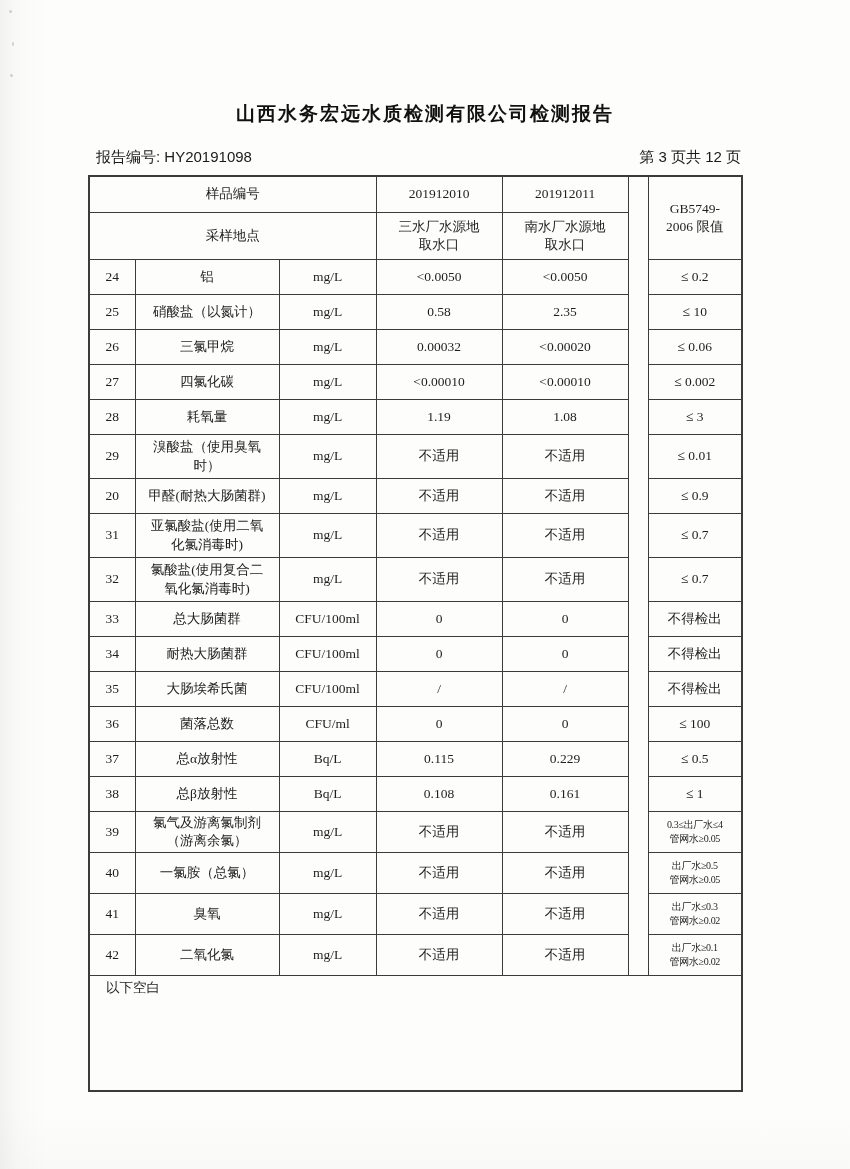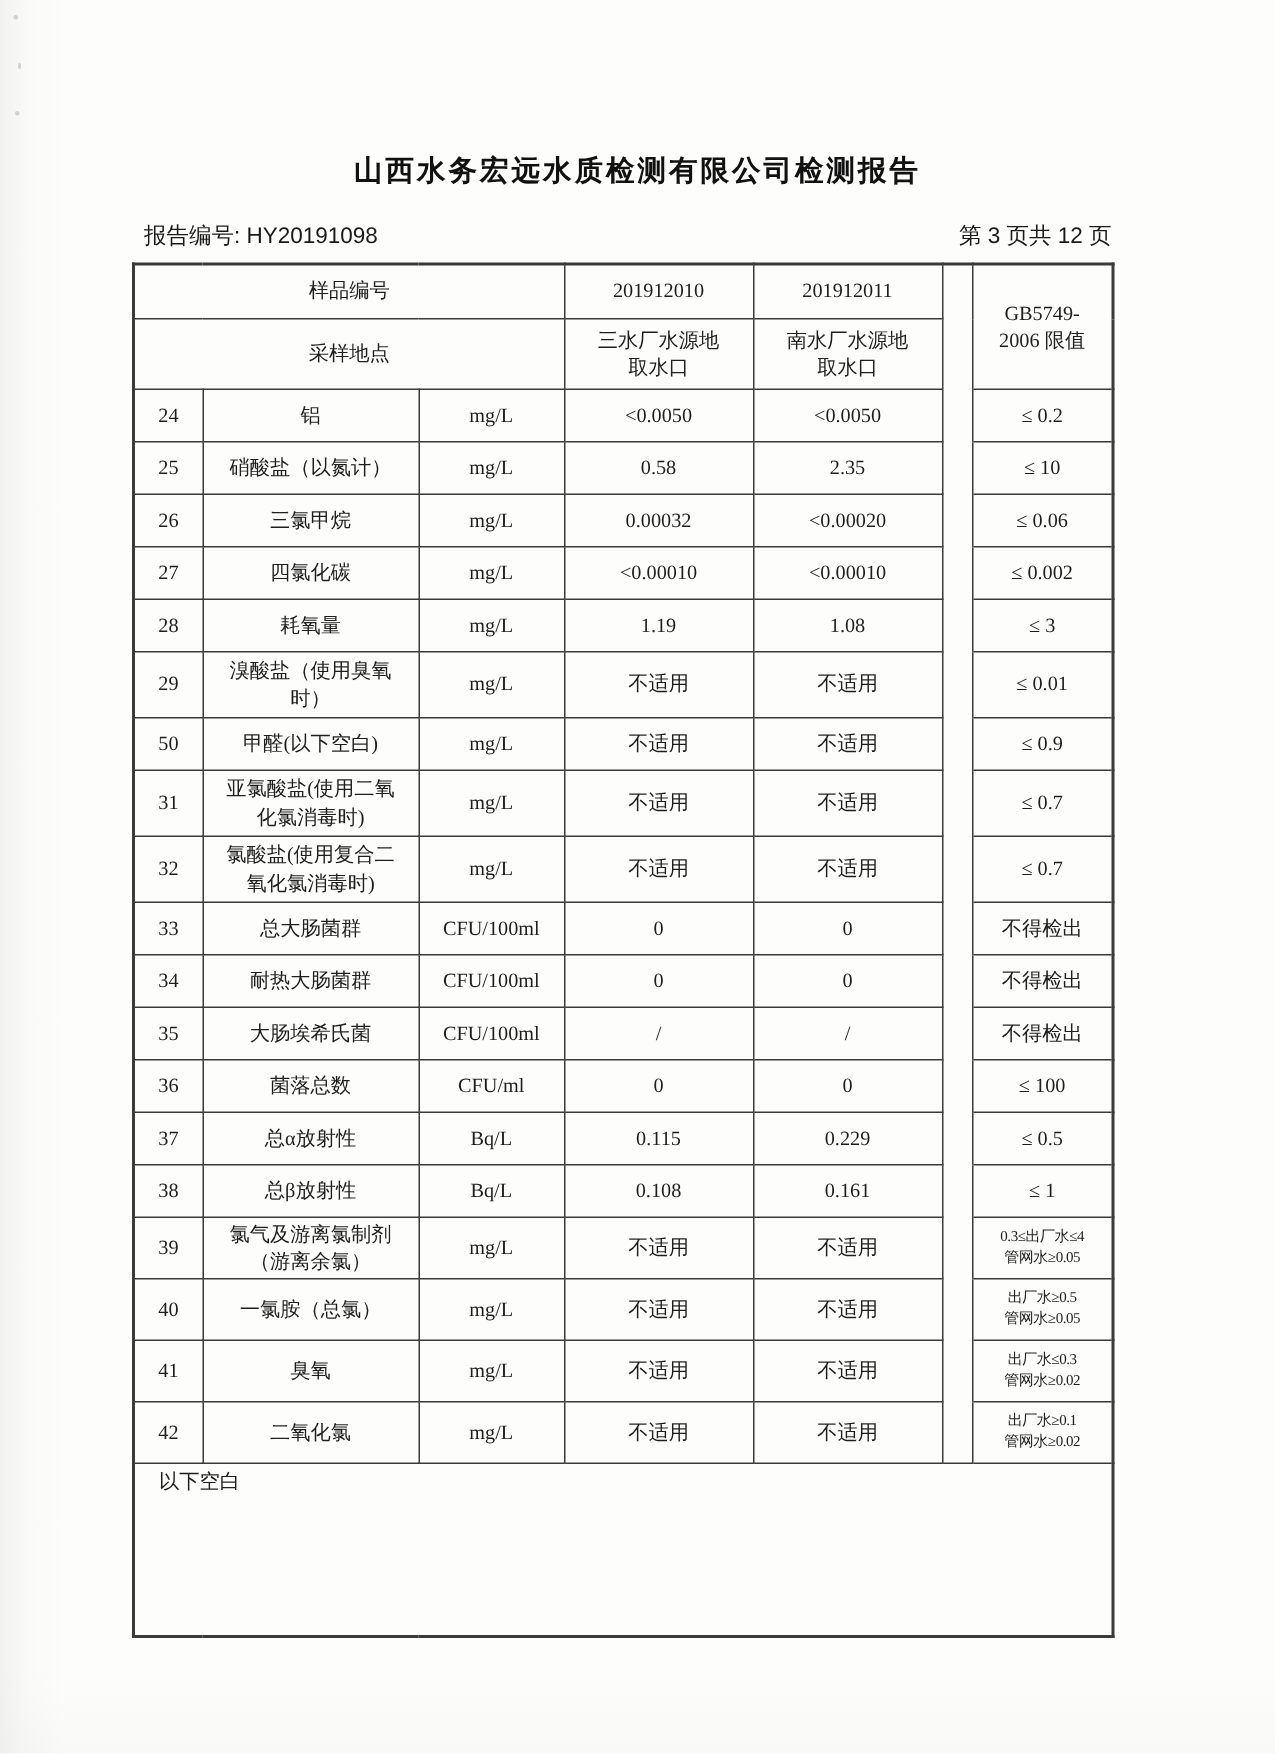--- a/index.html
+++ b/index.html
@@ -182,22 +182,22 @@
     <td class="c-no">29</td>
     <td class="c-name">溴酸盐（使用臭氧
 时）</td>
     <td class="c-unit">mg/L</td>
     <td class="c-val">不适用</td>
     <td class="c-val">不适用</td>
     <td class="gap"></td>
     <td class="c-limit">≤ 0.01</td>
   </tr>
         <tr>
-    <td class="c-no">50</td>
-    <td class="c-name">甲醛(以下空白)</td>
+    <td class="c-no">20</td>
+    <td class="c-name">甲醛(耐热大肠菌群)</td>
     <td class="c-unit">mg/L</td>
     <td class="c-val">不适用</td>
     <td class="c-val">不适用</td>
     <td class="gap"></td>
     <td class="c-limit">≤ 0.9</td>
   </tr>
         <tr class="tall">
     <td class="c-no">31</td>
     <td class="c-name">亚氯酸盐(使用二氧
 化氯消毒时)</td>

